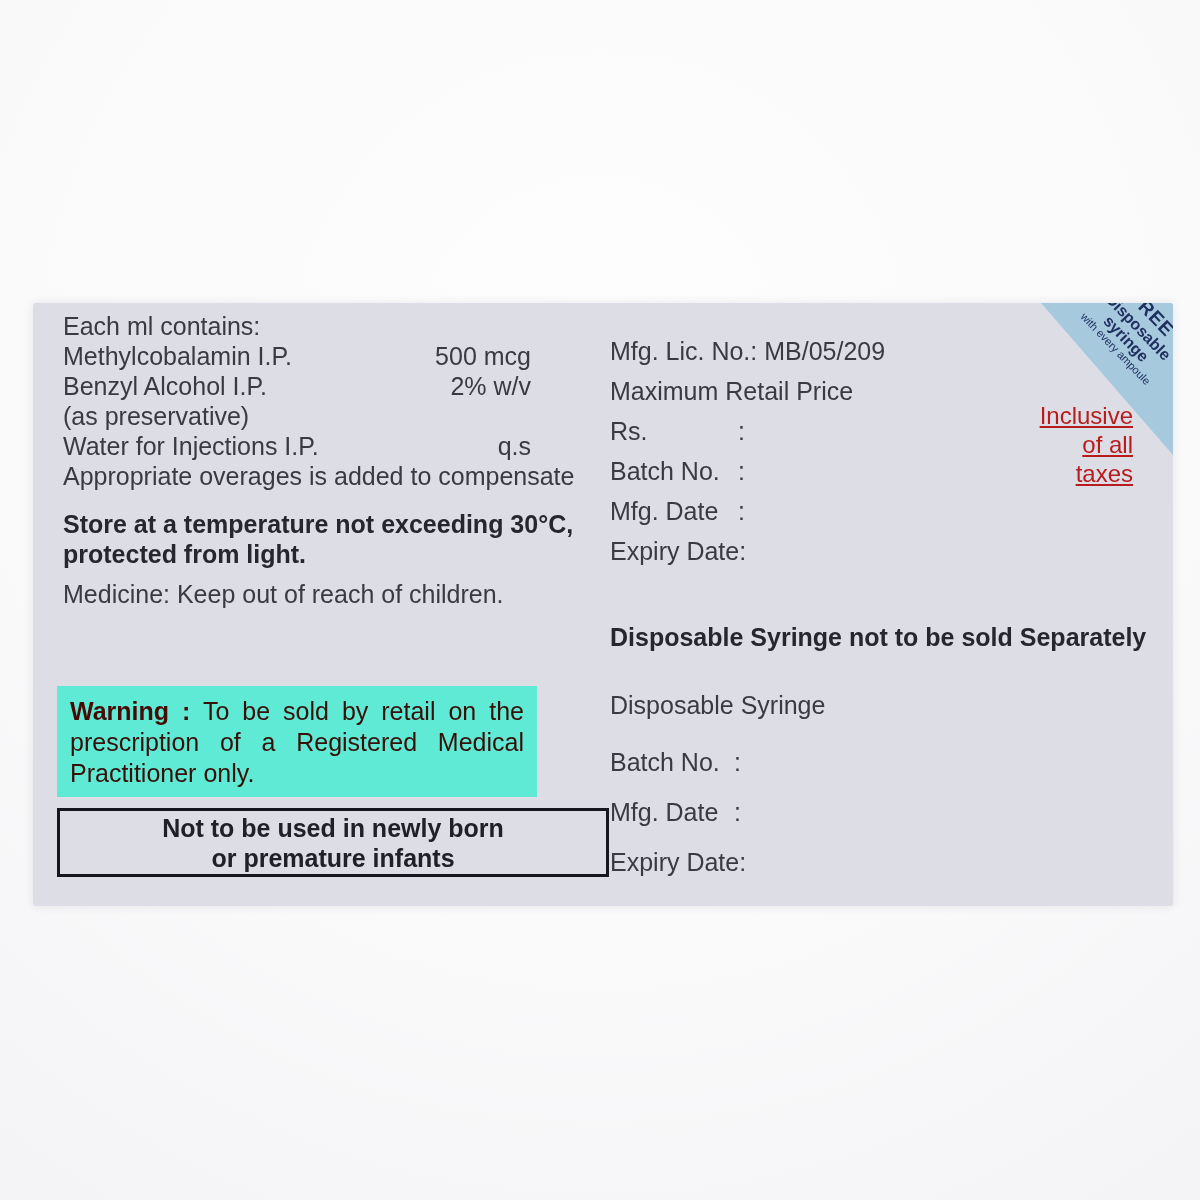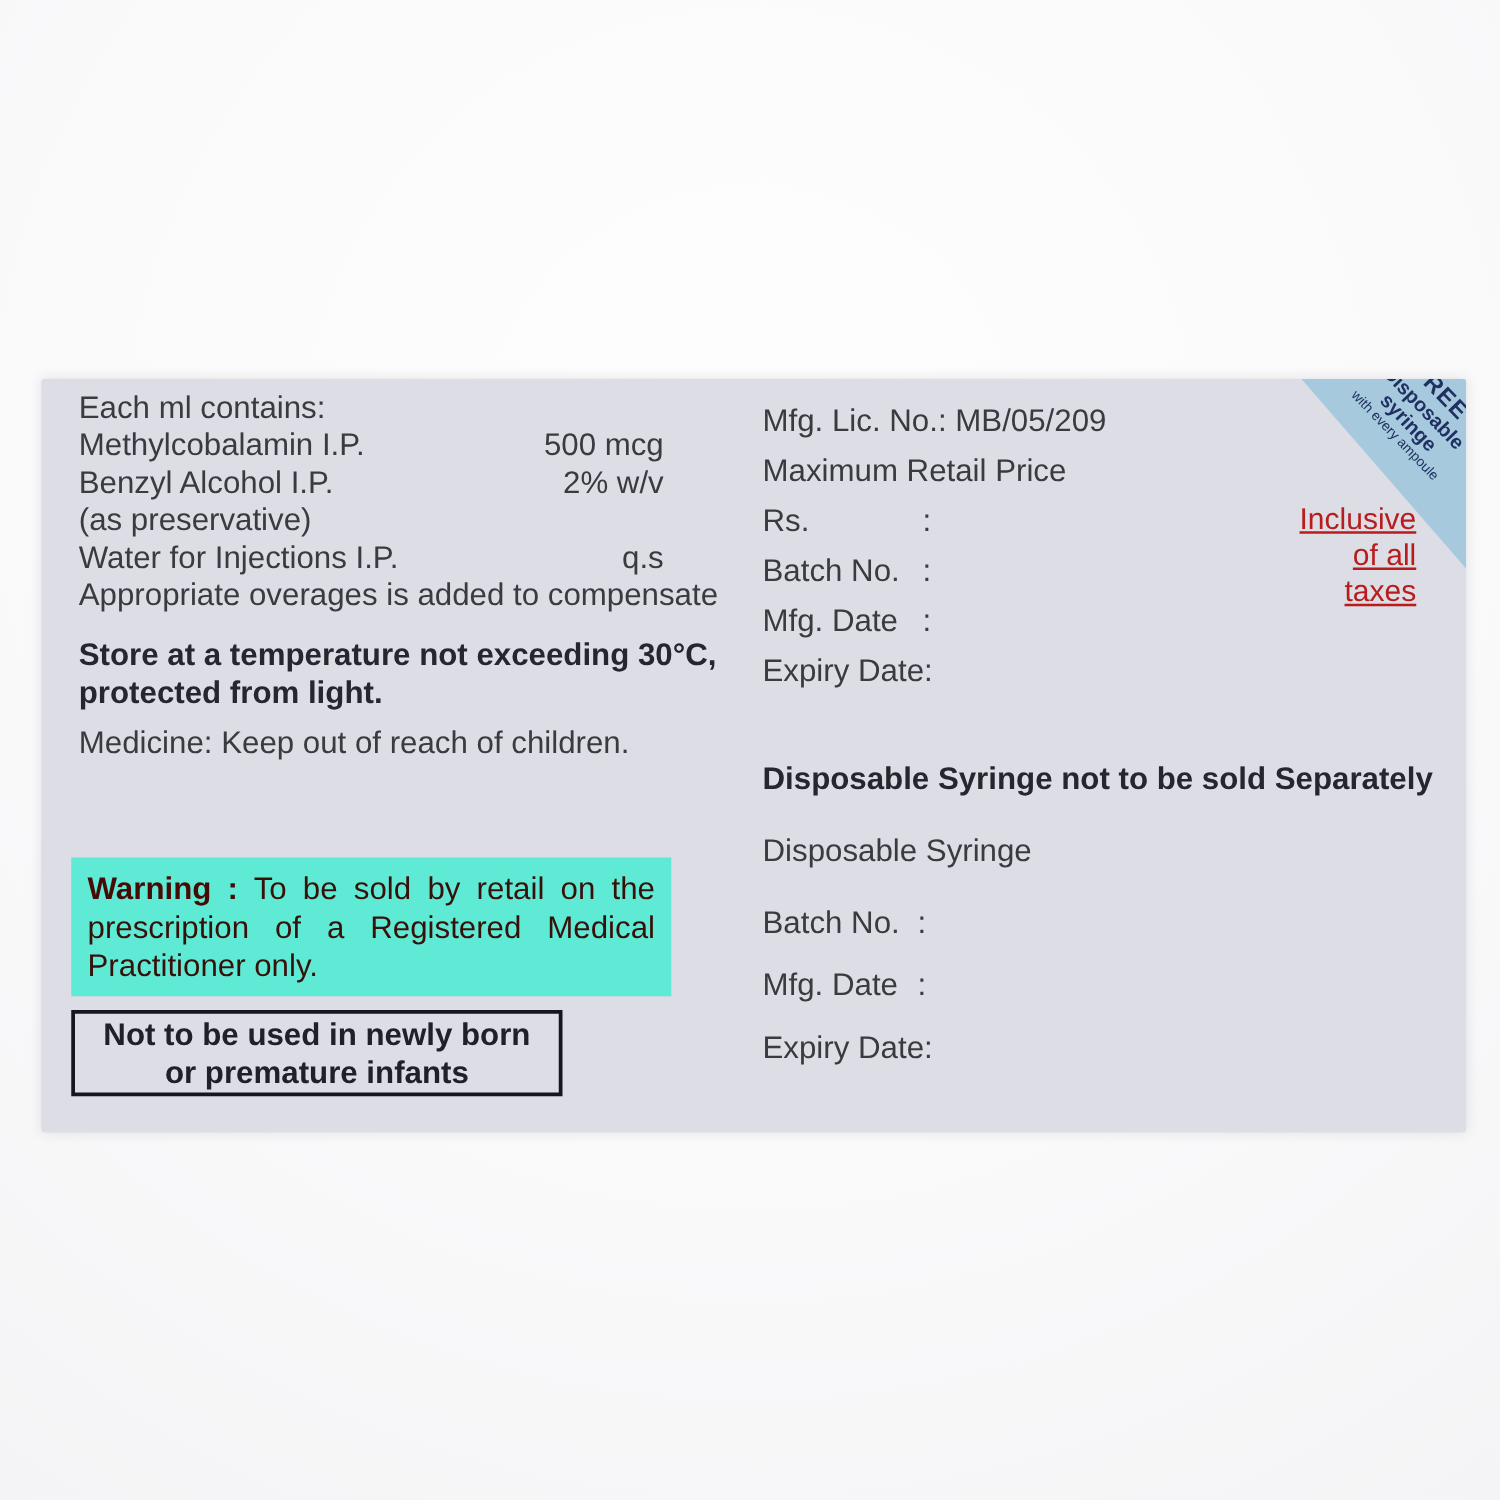--- a/index.html
+++ b/index.html
@@ -38,38 +38,38 @@
     background: #5eead4;
     box-sizing: border-box;
     padding: 10px 13px 0 13px;
     color: #38100a;
     font-size: 25px; line-height: 31px;
     text-align: justify;
   }
   .warning-box .wlabel { font-weight: bold; color: #470b06; }
 
   .infant-box {
-    position: absolute; left: 24px; top: 505px; width: 393px; height: 69px;
+    position: absolute; left: 24px; top: 505px; width: 552px; height: 69px;
     box-sizing: border-box;
     border: 3px solid #16161e;
     text-align: center;
     font-weight: bold; color: #20202a;
     font-size: 25px; line-height: 30px;
     padding-top: 2px;
   }
 
   
-  .right-col { position: absolute; left: 577px; top: 14px; width: 570px; }
+  .right-col { position: absolute; left: 577px; top: 28px; width: 570px; }
   .r-line { height: 40px; display: flex; align-items: center; white-space: nowrap; }
   .f-label { display: inline-block; min-width: 128px; }
   .syringe-notice {
     margin-top: 52px; font-weight: bold; color: #26262e;
     font-size: 25px; white-space: nowrap; height: 34px;
   }
-  .syringe-plain { margin-top: 24px; height: 34px; white-space: nowrap; }
+  .syringe-plain { margin-top: 34px; height: 34px; white-space: nowrap; }
   .b-line { height: 50px; display: flex; align-items: center; white-space: nowrap; }
   .b-group { margin-top: 12px; }
   .f-label-b { display: inline-block; min-width: 124px; }
 
   
   .ribbon {
     position: absolute; top: 0; right: 0; width: 132px; height: 152px;
     background: #a7c9de;
     clip-path: polygon(0 0, 100% 0, 100% 100%);
   }

